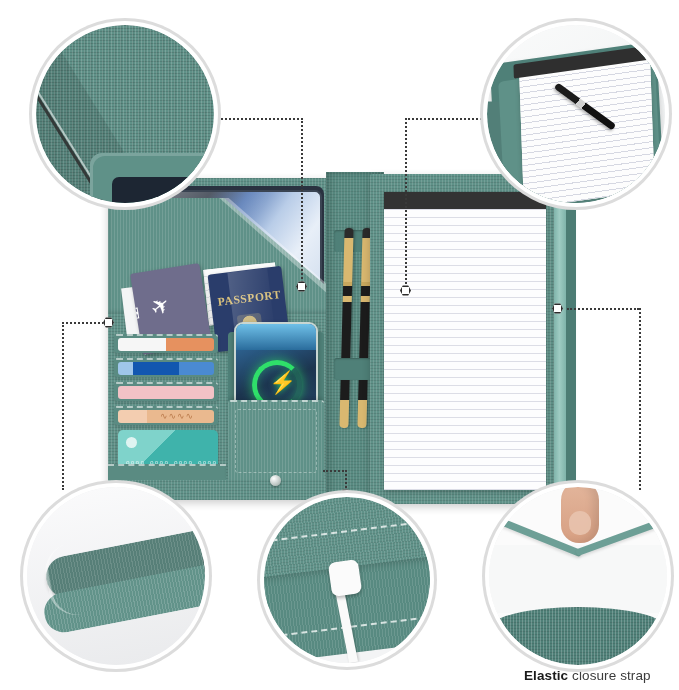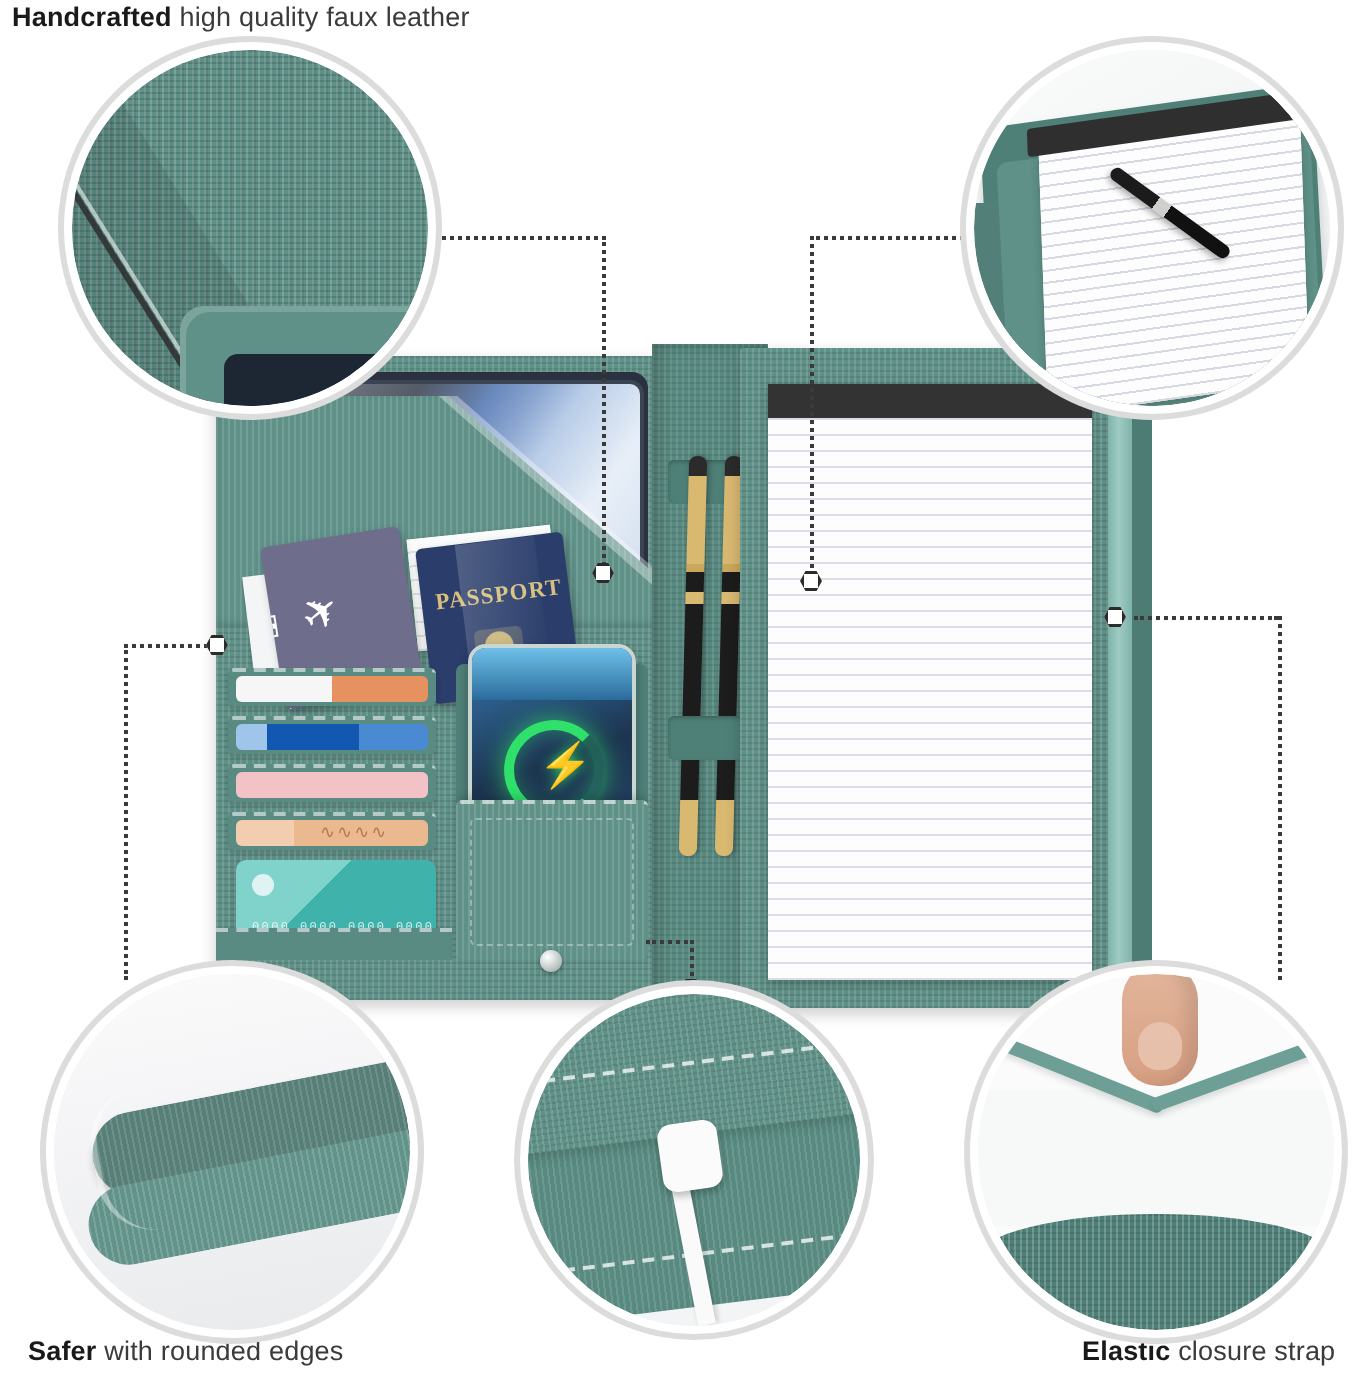--- a/index.html
+++ b/index.html
@@ -16,21 +16,21 @@
     position: absolute;
     font-size: 13.5px;
     color: #3b3b3b;
     white-space: nowrap;
     letter-spacing: .1px;
   }
   .caption b { font-weight: 700; color: #1a1a1a; }
   #cap-tl { left: 6px;  top: 1px; }
   #cap-tr { left: 470px; top: 1px; }
   #cap-bl { left: 14px;  top: 668px; }
-  #cap-br { left: 541px; top: 668px; }
+  #cap-br { left: 524px; top: 668px; }
 
   
   .bubble {
     position: absolute;
     border-radius: 50%;
     overflow: hidden;
     background: #f1f2f3;
     box-shadow: 0 0 0 4px #ffffff, 0 0 0 7px #dcdcdc;
   }
   .bubble .inner { position: absolute; inset: 0; border-radius: 50%; overflow: hidden; }
@@ -460,26 +460,20 @@
     position: absolute; width: 11px; height: 11px;
     background: #ffffff; border: 2px solid #2b2b2b;
     clip-path: polygon(25% 4%, 75% 4%, 100% 50%, 75% 96%, 25% 96%, 0 50%);
   }
 </style>
 </head>
 <body>
 
 <div id="stage">
 
-  <div class="caption" id="cap-tl">
-    <b>Handcrafted</b><span> high quality faux leather</span>
-  </div>
-  <div class="caption" id="cap-bl">
-    <b>Safer</b><span> with rounded edges</span>
-  </div>
   <div class="caption" id="cap-br">
     <b>Elastic</b><span> closure strap</span>
   </div>
 
   <div id="product">
 
     <div id="leftPanel" class="fabric"></div>
 
     <div id="tabletSleeveBack"></div>
     <div id="tablet"></div>

